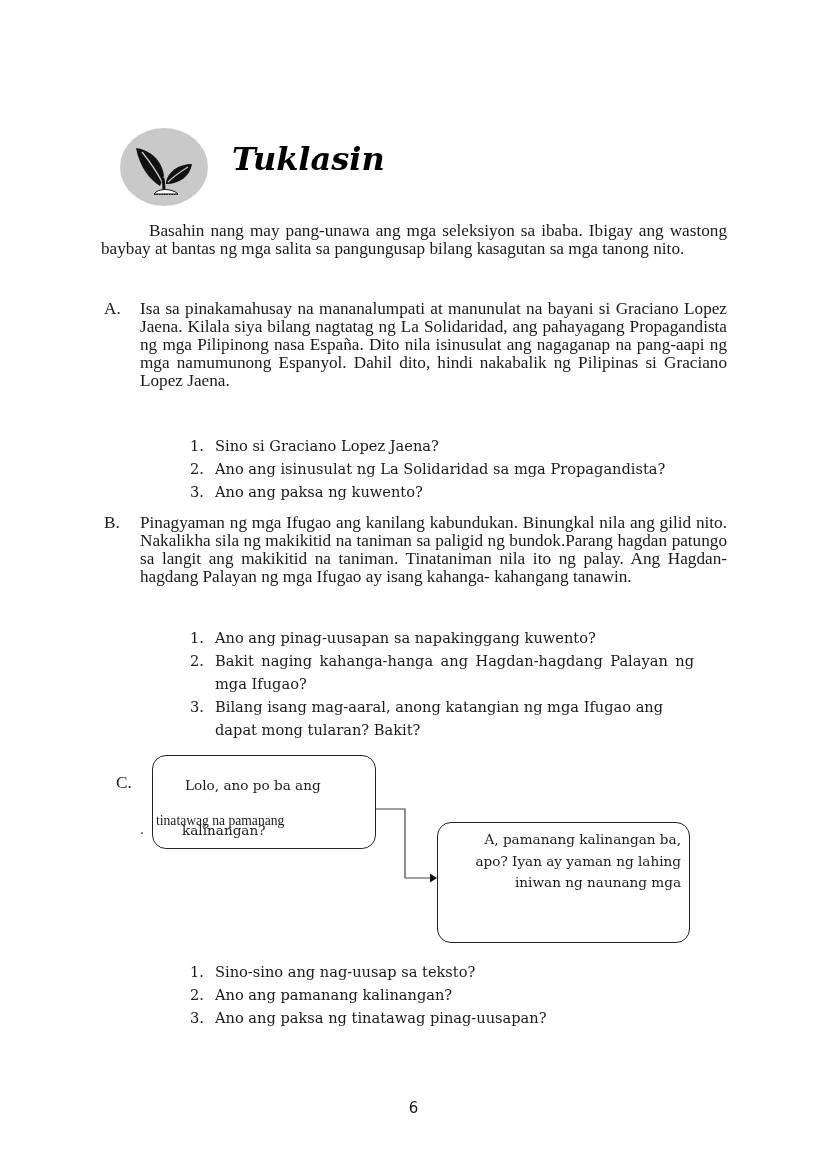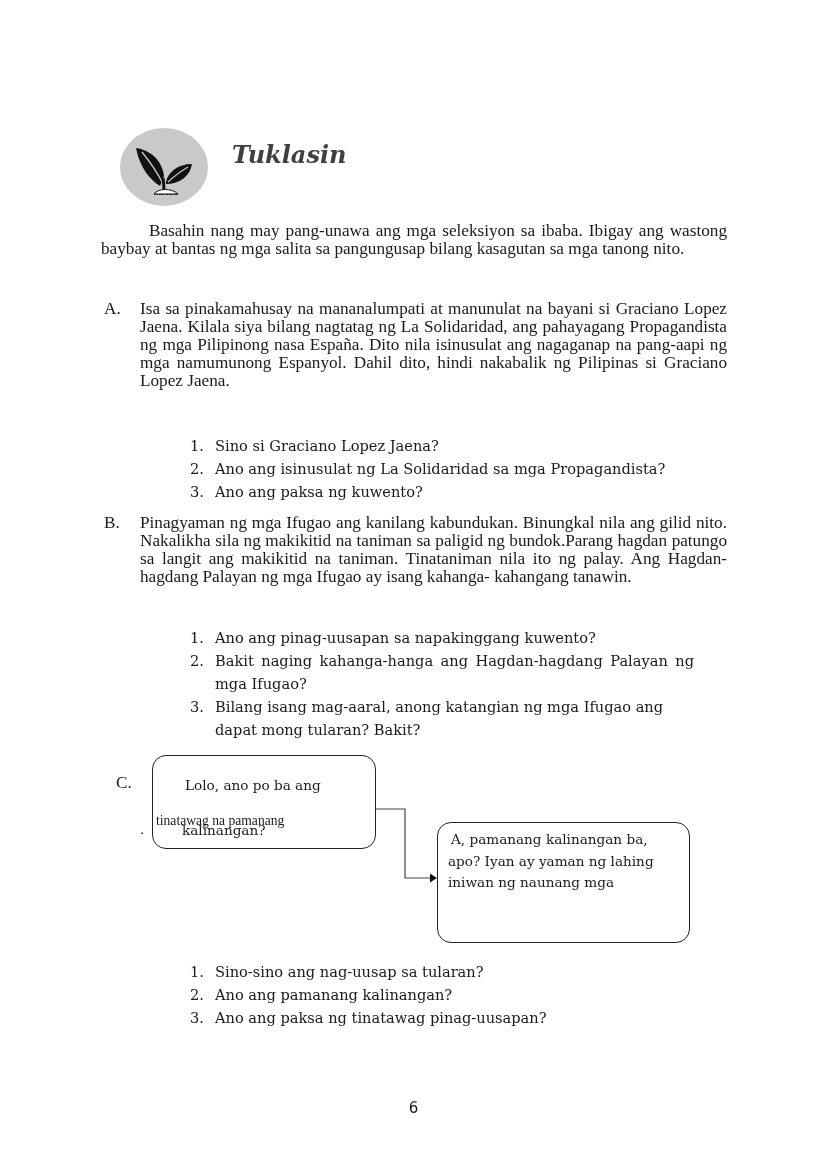--- a/index.html
+++ b/index.html
@@ -2,33 +2,33 @@
 <html><head>
 <meta charset="utf-8">
 <style>
   html, body { margin: 0; padding: 0; background: #ffffff; }
   body { width: 827px; height: 1169px; position: relative; overflow: hidden;
          font-family: "DejaVu Serif", serif; color: #1a1a1a; }
   .abs { position: absolute; }
   .icon-circle { left: 120px; top: 128px; width: 88px; height: 78px; border-radius: 50%;
                  background: #c9c9c9; }
   .title { left: 232px; top: 140px; font-family: "DejaVu Serif", serif; font-weight: bold;
-           font-style: italic; font-size: 24px; color: #404040; }
+           font-style: italic; font-size: 32px; color: #000000; }
   .para { font-family: "Liberation Serif", serif; font-size: 17.2px; line-height: 18px; text-align: justify; }
   .intro { left: 101px; top: 222px; width: 626px; }
   .intro .first { text-indent: 48px; }
   .sec { left: 104px; width: 623px; }
   .sec-label { position: absolute; left: 0; top: 0; }
   .sec-body { margin-left: 36px; }
   .qlist { font-family: "DejaVu Serif", serif; font-size: 14.6px; line-height: 23px; }
   .q { position: relative; padding-left: 41px; }
   .q .num { position: absolute; left: 16px; top: 0; }
   .just { text-align: justify; }
   .bubble { border: 1.6px solid #222; border-radius: 14px; background: #fff;
-            font-family: "DejaVu Serif", serif; font-size: 13.6px; line-height: 22px; box-sizing: border-box; }
+            font-family: "DejaVu Serif", serif; font-size: 13.6px; line-height: 22px; box-sizing: border-box; text-align: right; }
   .b1 { left: 152px; top: 755px; width: 224px; height: 94px; }
   .b2 { left: 437px; top: 822px; width: 253px; height: 121px; padding: 6px 8px 0 13px; line-height: 21.5px; }
   .pageno { left: 0; width: 827px; top: 1099px; text-align: center; font-family: "DejaVu Sans", sans-serif; font-size: 15px; }
 </style>
 </head>
 <body>
 
 <div class="abs icon-circle">
   <svg width="88" height="78" viewBox="0 0 88 78">
     <path d="M40 58 C30 52 20 40 16 20 C30 22 42 32 44 48 Z" fill="#111"></path>
@@ -90,18 +90,18 @@
   <polygon points="60,73.5 67,78 60,82.5" fill="#111"></polygon>
 </svg>
 
 <div class="abs bubble b2">
   <div>A, pamanang kalinangan ba,</div>
   <div style="margin-left:-3px;">apo? Iyan ay yaman ng lahing</div>
   <div style="margin-left:-3px;">iniwan ng naunang mga</div>
 </div>
 
 <div class="abs qlist" style="left:174px; top:960px; width:460px;">
-  <div class="q"><span class="num">1.</span><span>Sino-sino ang nag-uusap sa tularan?</span></div>
+  <div class="q"><span class="num">1.</span><span>Sino-sino ang nag-uusap sa teksto?</span></div>
   <div class="q"><span class="num">2.</span><span>Ano ang pamanang kalinangan?</span></div>
   <div class="q"><span class="num">3.</span><span>Ano ang paksa ng tinatawag pinag-uusapan?</span></div>
 </div>
 
 <div class="abs pageno">6</div>
 
 </body></html>

